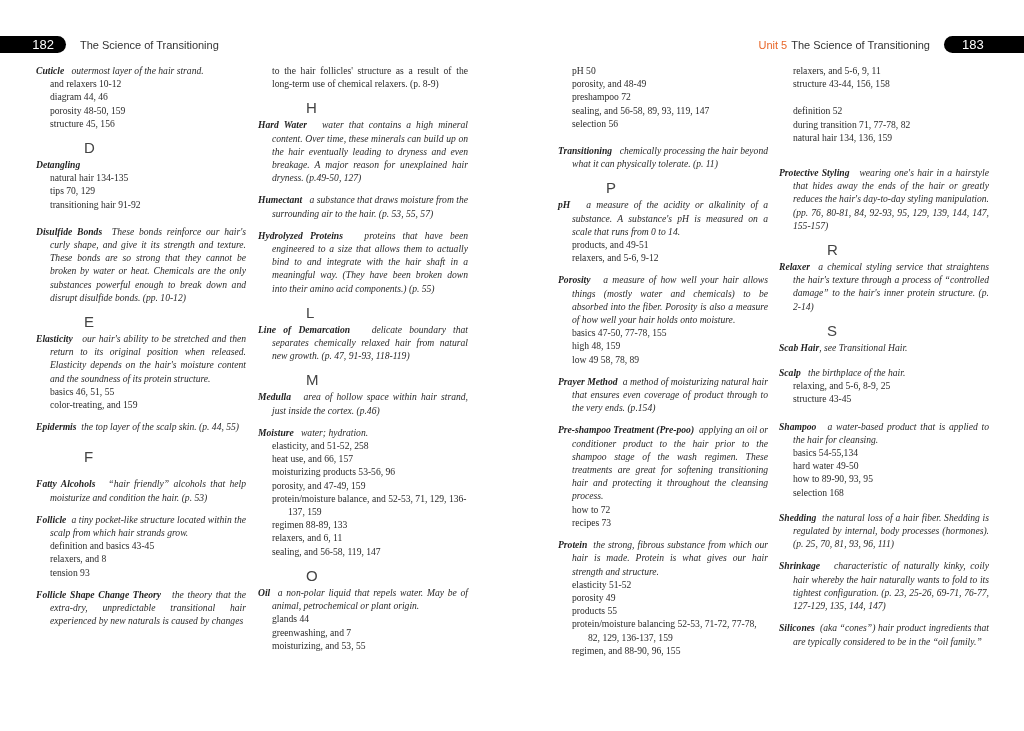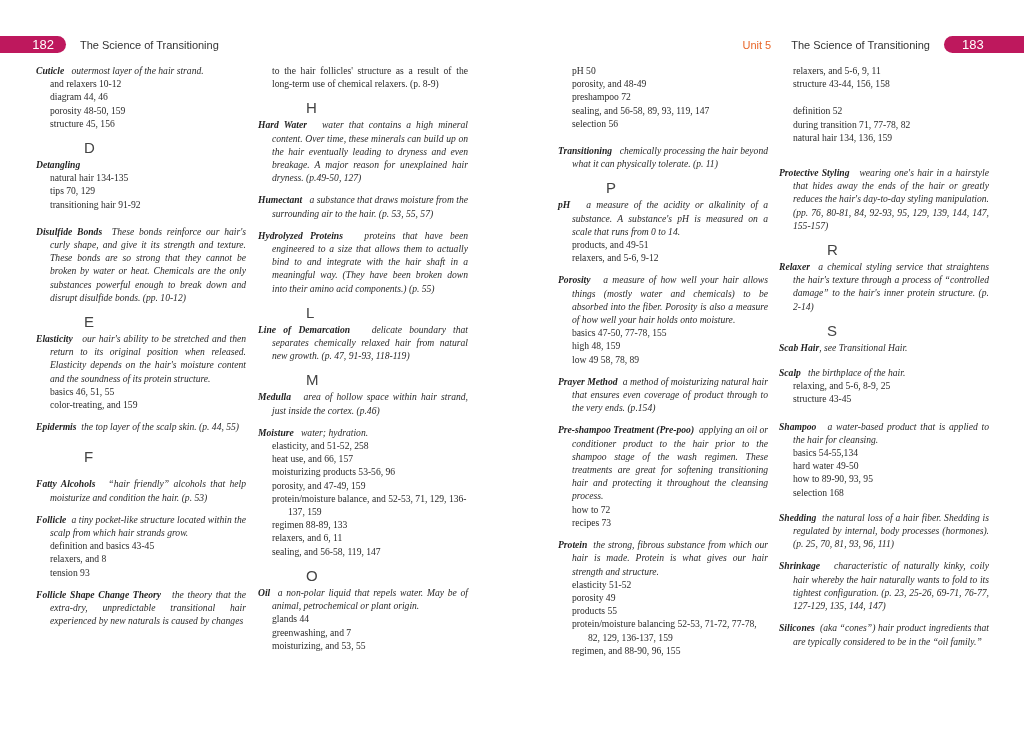--- a/index.html
+++ b/index.html
@@ -1,28 +1,28 @@
 <!DOCTYPE html>
 <html><head>
 <meta charset="utf-8">
 <style>
   html, body { margin:0; padding:0; background:#ffffff; }
   body { width:1024px; height:731px; position:relative; overflow:hidden;
          font-family:"Liberation Serif", "DejaVu Serif", serif; color:#2a2a2a; }
   .header-left, .header-right { position:absolute; top:36px; height:17px; display:flex; align-items:center; }
   .header-left { left:0; }
   .header-right { right:0; }
-  .pg-pill { background:#be185d; color:#fff; font-family:"Liberation Sans", sans-serif;
+  .pg-pill { background:#000000; color:#fff; font-family:"Liberation Sans", sans-serif;
              font-size:13px; height:17px; line-height:17px; }
   .pg-pill.left { width:66px; border-radius:0 9px 9px 0; text-align:right; padding-right:12px; box-sizing:border-box; }
   .pg-pill.right { width:80px; border-radius:9px 0 0 9px; text-align:left; padding-left:18px; box-sizing:border-box; }
   .hdr-title { font-family:"Liberation Sans", sans-serif; font-size:11px; color:#333; }
   .header-left .hdr-title { margin-left:14px; }
   .header-right .hdr-title { margin-right:14px; }
-  .hdr-unit { color:#e8672a; margin-right:20px; }
+  .hdr-unit { color:#e8672a; margin-right:4px; }
 
   .col { position:absolute; top:64px; width:210px; font-size:9.6px; line-height:13.2px; }
   .col1 { left:36px; }
   .col2 { left:258px; }
   .col3 { left:558px; }
   .col4 { left:779px; }
 
   .entry { margin-bottom:9px; }
   .term-line { text-align:justify; padding-left:14px; text-indent:-14px;font-style:italic; }
   .term { font-weight:bold; color:#1f1f1f; }

